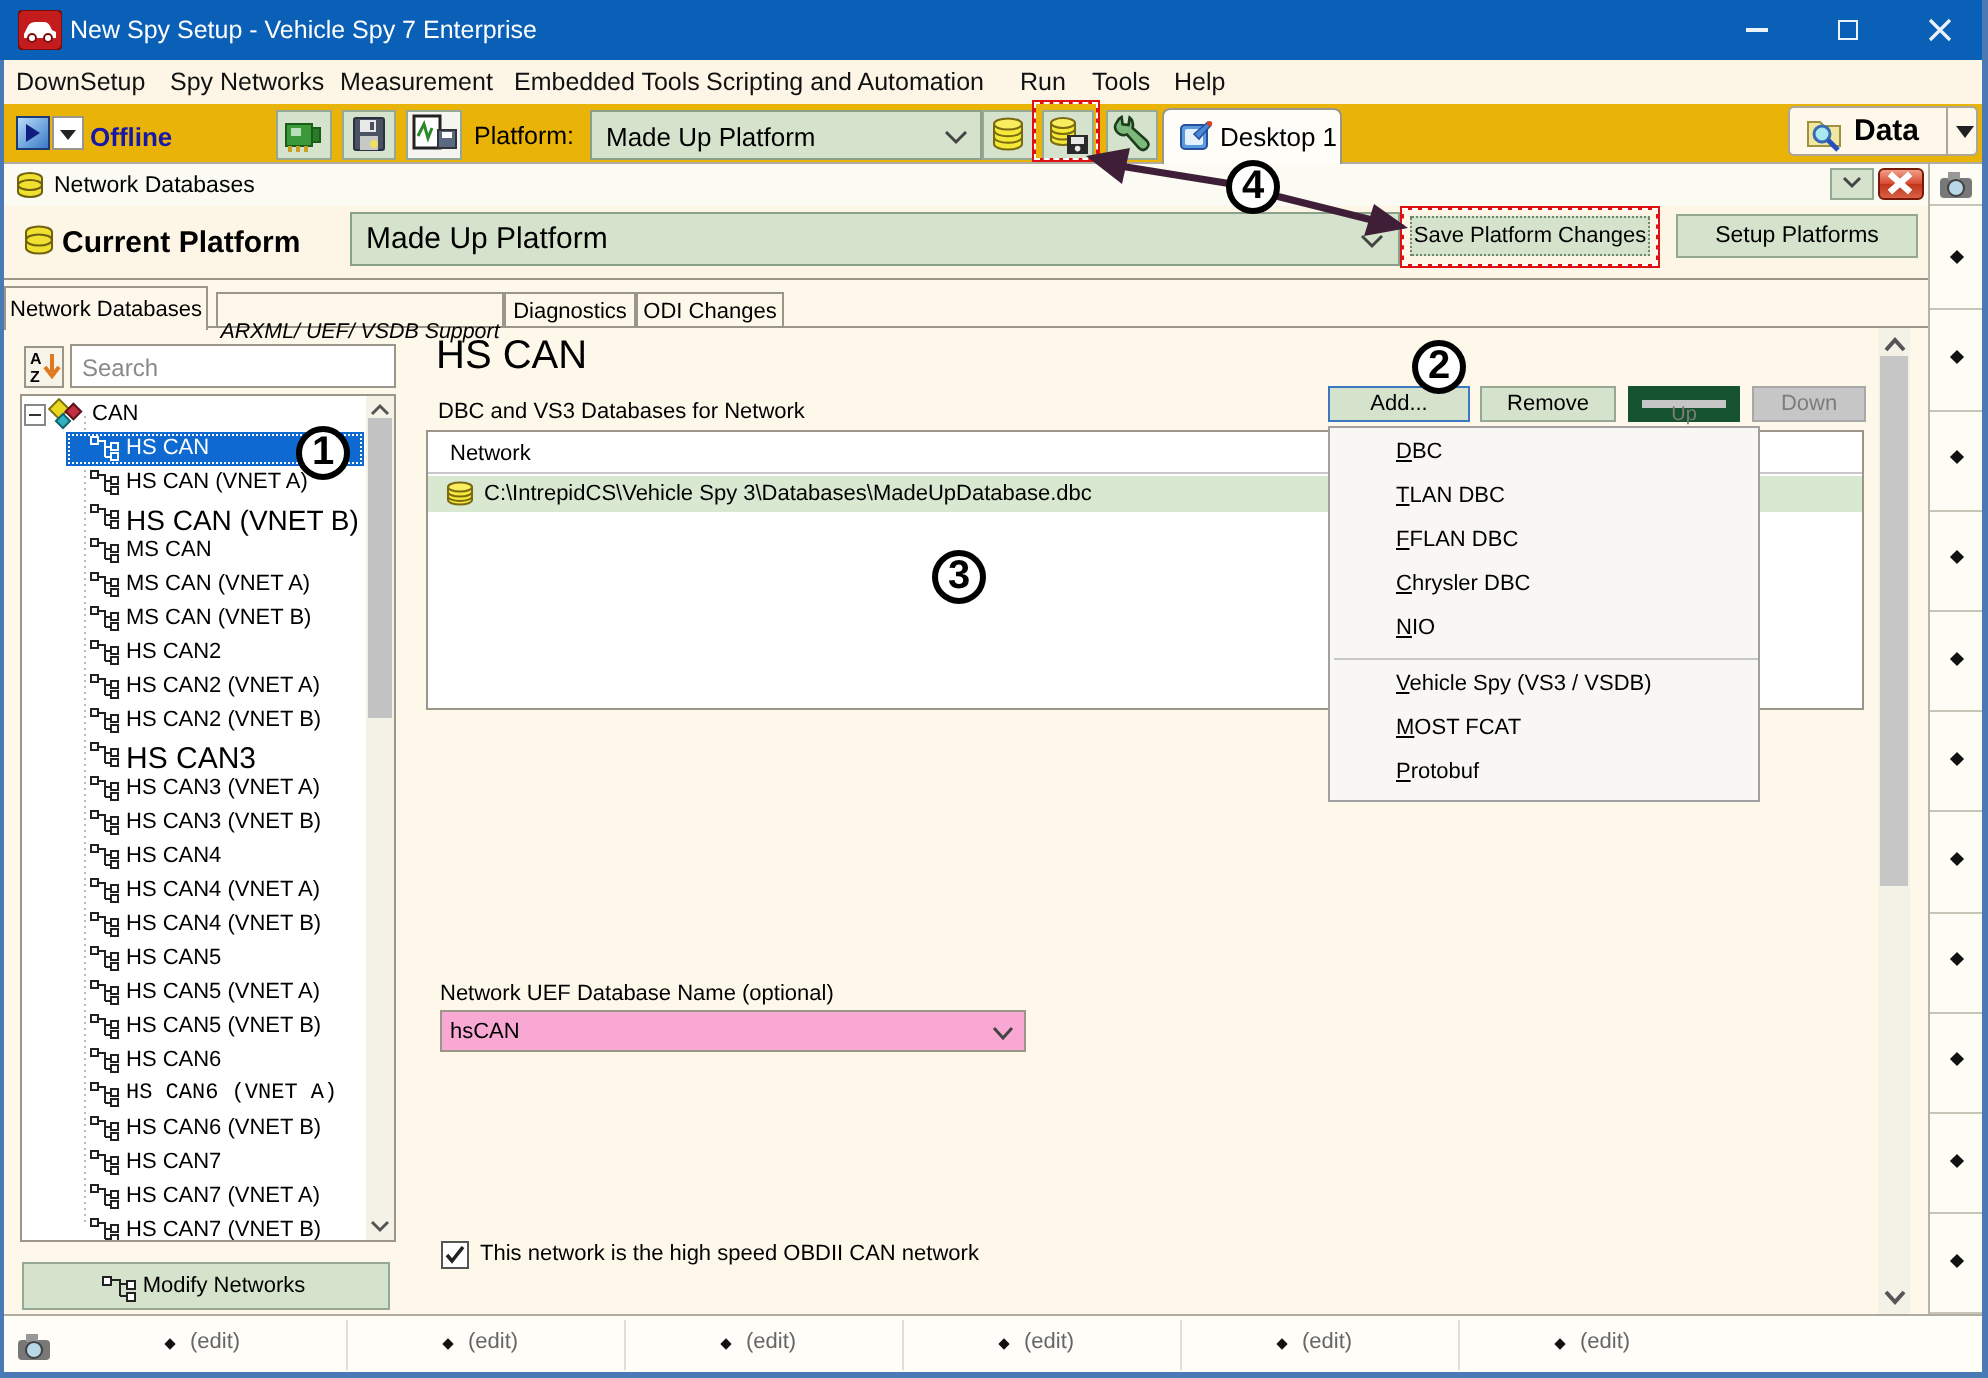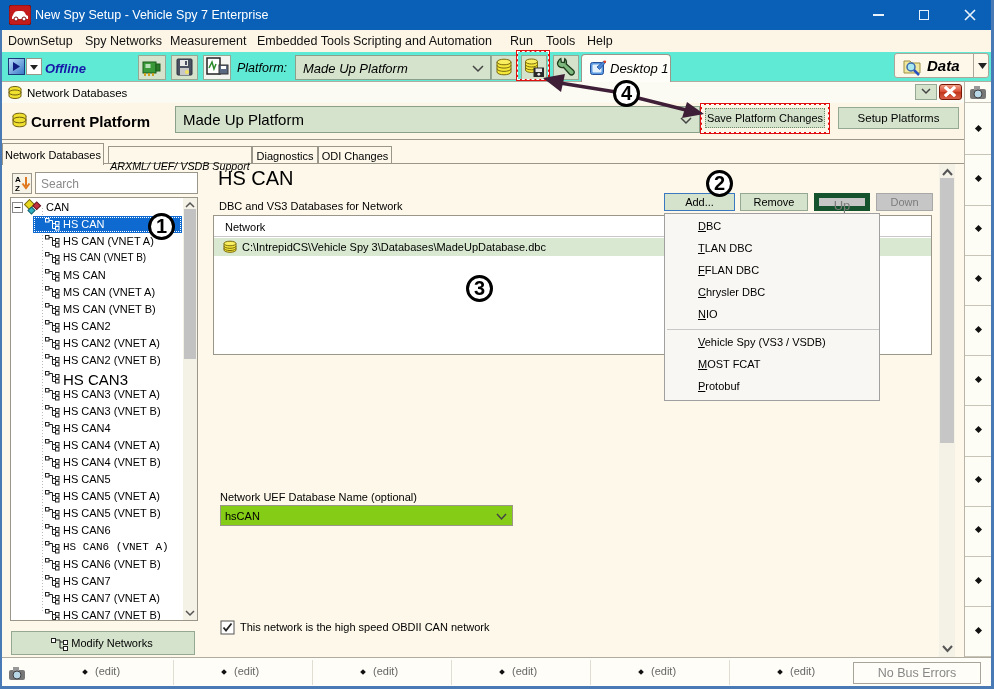--- a/index.html
+++ b/index.html
@@ -34,21 +34,21 @@
   <span class="abs" style="left:40px;top:4px;">Setup</span>
   <span class="abs" style="left:85px;top:4px;">Spy Networks</span>
   <span class="abs" style="left:170px;top:4px;">Measurement</span>
   <span class="abs" style="left:257px;top:4px;">Embedded Tools</span>
   <span class="abs" style="left:353px;top:4px;">Scripting and Automation</span>
   <span class="abs" style="left:510px;top:4px;">Run</span>
   <span class="abs" style="left:546px;top:4px;">Tools</span>
   <span class="abs" style="left:587px;top:4px;">Help</span>
 </div>
 
-<div class="abs" style="left:0;top:52px;width:994px;height:30px;background:#5eead4;border-bottom:1px solid #b0aca0;font-style:italic;">
+<div class="abs" style="left:0;top:52px;width:994px;height:30px;background:#eab308;border-bottom:1px solid #b0aca0;">
 
   <div class="abs" style="left:8px;top:6px;width:17px;height:17px;background:linear-gradient(135deg,#b8dcf8,#3a7ac8);border:1px solid #1a3a7a;">
     <svg width="15" height="15">
         <path d="M4 3 L11 7.5 L4 12 Z" fill="#101c80"></path>
       </svg>
   </div>
   <div class="abs" style="left:26px;top:6px;width:16px;height:17px;background:#fff;border:1px solid #9a968a;">
     <svg width="14" height="15">
         <path d="M3 6 L11 6 L7 11 Z" fill="#222"></path>
       </svg>
@@ -218,21 +218,21 @@
     </div>
     <div style="position:absolute;left:22px;top:35px;width:149px;height:17px;font-size:11px;white-space:nowrap;">
       <svg style="position:absolute;left:11px;top:1px;" width="17" height="15">
         <path d="M3.5 3.5 L8.5 3.5 L8.5 11.5 M8.5 6.5 L11.5 6.5 M8.5 11.5 L11.5 11.5" stroke="#222" fill="none"></path>
         <rect x="1.5" y="1.5" width="3.5" height="3.5" fill="#fff" stroke="#222"></rect>
         <rect x="11.5" y="4.5" width="3.5" height="3.5" fill="#fff" stroke="#222"></rect>
         <rect x="11.5" y="9.5" width="3.5" height="3.5" fill="#fff" stroke="#222"></rect>
       </svg>
       <span style="position:absolute;left:30px;top:2px;">HS CAN (VNET A)</span>
     </div>
-    <div style="position:absolute;left:22px;top:52px;width:149px;height:17px;font-size:10px;white-space:nowrap;">
+    <div style="position:absolute;left:22px;top:52px;width:149px;height:17px;font-size:14px;white-space:nowrap;">
       <svg style="position:absolute;left:11px;top:1px;" width="17" height="15">
         <path d="M3.5 3.5 L8.5 3.5 L8.5 11.5 M8.5 6.5 L11.5 6.5 M8.5 11.5 L11.5 11.5" stroke="#222" fill="none"></path>
         <rect x="1.5" y="1.5" width="3.5" height="3.5" fill="#fff" stroke="#222"></rect>
         <rect x="11.5" y="4.5" width="3.5" height="3.5" fill="#fff" stroke="#222"></rect>
         <rect x="11.5" y="9.5" width="3.5" height="3.5" fill="#fff" stroke="#222"></rect>
       </svg>
       <span style="position:absolute;left:30px;top:2px;">HS CAN (VNET B)</span>
     </div>
     <div style="position:absolute;left:22px;top:69px;width:149px;height:17px;font-size:11px;white-space:nowrap;">
       <svg style="position:absolute;left:11px;top:1px;" width="17" height="15">
@@ -440,21 +440,21 @@
       <rect x="13.5" y="4.5" width="4" height="4" fill="#fff" stroke="#222"></rect>
       <rect x="13.5" y="10.5" width="4" height="4" fill="#fff" stroke="#222"></rect>
     </svg>
   <span style="margin-left:18px;">Modify Networks</span>
 </div>
 
 <div class="abs nw" style="left:218px;top:167px;font-size:20px;z-index:3;">HS CAN</div>
 <div class="abs nw" style="left:219px;top:200px;font-size:11px;z-index:3;">DBC and VS3 Databases for Network</div>
 <div class="grnbtn" style="left:664px;top:193px;width:71px;height:18px;font-size:11px;line-height:16px;border:1px solid #3a78c0;z-index:3;">Add...</div>
 <div class="grnbtn" style="left:740px;top:193px;width:68px;height:18px;font-size:11px;line-height:16px;z-index:3;">Remove</div>
-<div class="abs" style="left:814px;top:193px;width:56px;height:18px;background:#c6c6c6;border:5px solid #14532d;color:#7c7c7c;font-size:13px;text-align:center;line-height:16px;z-index:3;">Up</div>
+<div class="abs" style="left:814px;top:193px;width:56px;height:18px;background:#c6c6c6;border:7px solid #14532d;color:#7c7c7c;font-size:10px;text-align:center;line-height:16px;z-index:3;">Up</div>
 <div class="abs" style="left:876px;top:193px;width:57px;height:18px;background:#c6c6c6;border:1px solid #a8a8a8;color:#7c7c7c;font-size:11px;text-align:center;line-height:16px;z-index:3;">Down</div>
 
 <div class="abs" style="left:213px;top:215px;width:719px;height:140px;background:#fff;border:1px solid #9a968a;z-index:3;">
   <div class="abs nw" style="left:0;top:0;width:100%;height:21px;border-bottom:1px solid #c8c8c8;font-size:11px;padding:5px 0 0 11px;">Network</div>
   <div class="abs nw" style="left:0;top:22px;width:100%;height:18px;background:#d9e8d0;font-size:11px;padding:3px 0 0 28px;">C:\IntrepidCS\Vehicle Spy 3\Databases\MadeUpDatabase.dbc
     <svg class="abs" style="left:9px;top:2px;" width="15" height="14">
         <path d="M1 3.5 L1 10 A6 2.3 0 0 0 13 10 L13 3.5 Z" fill="#f5e838" stroke="#7a6a10"></path>
         <ellipse cx="7" cy="3.5" rx="6" ry="2.3" fill="#f8ee60" stroke="#7a6a10"></ellipse>
         <path d="M1 6 A6 2.3 0 0 0 13 6 M1 8.2 A6 2.3 0 0 0 13 8.2" stroke="#7a6a10" fill="none"></path>
       </svg>
@@ -467,21 +467,21 @@
   <div class="abs nw" style="left:33px;top:50px;"><u>F</u>FLAN DBC</div>
   <div class="abs nw" style="left:33px;top:72px;"><u>C</u>hrysler DBC</div>
   <div class="abs nw" style="left:33px;top:94px;"><u>N</u>IO</div>
   <div class="abs" style="left:2px;top:115px;width:212px;height:1px;background:#c8c8c8;"></div>
   <div class="abs nw" style="left:33px;top:122px;"><u>V</u>ehicle Spy (VS3 / VSDB)</div>
   <div class="abs nw" style="left:33px;top:144px;"><u>M</u>OST FCAT</div>
   <div class="abs nw" style="left:33px;top:166px;"><u>P</u>rotobuf</div>
 </div>
 
 <div class="abs nw" style="left:220px;top:491px;font-size:11px;z-index:3;">Network UEF Database Name (optional)</div>
-<div class="abs nw" style="left:220px;top:505px;width:293px;height:21px;background:#84cc16;border:1px solid #9a968a;font-size:11px;padding:4px 0 0 4px;z-index:3;">hsCAN
+<div class="abs nw" style="left:220px;top:505px;width:293px;height:21px;background:#f9a8d4;border:1px solid #9a968a;font-size:11px;padding:4px 0 0 4px;z-index:3;">hsCAN
   <svg class="abs" style="right:5px;top:7px;" width="11" height="8">
       <path d="M1 1 L5.5 6 L10 1" stroke="#444" stroke-width="1.5" fill="none"></path>
     </svg>
 </div>
 <div class="abs nw" style="left:220px;top:621px;font-size:11px;z-index:3;">
   <svg class="abs" style="left:0;top:-1px;" width="15" height="15">
       <rect x="1" y="1" width="13" height="13" fill="#fff" stroke="#555"></rect>
       <path d="M3.5 7.5 L6 10.5 L11.5 3.5" stroke="#222" stroke-width="1.8" fill="none"></path>
     </svg>
   <span style="margin-left:20px;">This network is the high speed OBDII CAN network</span>
@@ -544,21 +544,20 @@
     <div style="position:absolute;left:373px;top:7px;font-size:11px;color:#666;">(edit)</div>
     <div style="position:absolute;left:451px;top:2px;width:1px;height:25px;background:#e0ddd2;"></div>
     <div style="position:absolute;left:500px;top:12px;width:4px;height:4px;background:#111;transform:rotate(45deg);"></div>
     <div style="position:absolute;left:512px;top:7px;font-size:11px;color:#666;">(edit)</div>
     <div style="position:absolute;left:590px;top:2px;width:1px;height:25px;background:#e0ddd2;"></div>
     <div style="position:absolute;left:639px;top:12px;width:4px;height:4px;background:#111;transform:rotate(45deg);"></div>
     <div style="position:absolute;left:651px;top:7px;font-size:11px;color:#666;">(edit)</div>
     <div style="position:absolute;left:729px;top:2px;width:1px;height:25px;background:#e0ddd2;"></div>
     <div style="position:absolute;left:778px;top:12px;width:4px;height:4px;background:#111;transform:rotate(45deg);"></div>
     <div style="position:absolute;left:790px;top:7px;font-size:11px;color:#666;">(edit)</div>
-  <div class="abs" style="left:853px;top:4px;width:128px;height:22px;border:1px solid #a8a49a;color:#888;font-size:12.5px;text-align:center;line-height:20px;">No Bus Errors</div>
 </div>
 
 <div class="abs" style="left:991px;top:0;width:3px;height:689px;background:#4a7ab5;"></div>
 <div class="abs" style="left:0;top:686px;width:994px;height:3px;background:#4a7ab5;"></div>
 <div class="abs" style="left:0;top:30px;width:2px;height:659px;background:#4a7ab5;"></div>
 
 <div class="circle" style="left:148px;top:213px;">1</div>
 <div class="circle" style="left:706px;top:170px;">2</div>
 <div class="circle" style="left:466px;top:275px;">3</div>
 <div class="circle" style="left:613px;top:80px;">4</div>

